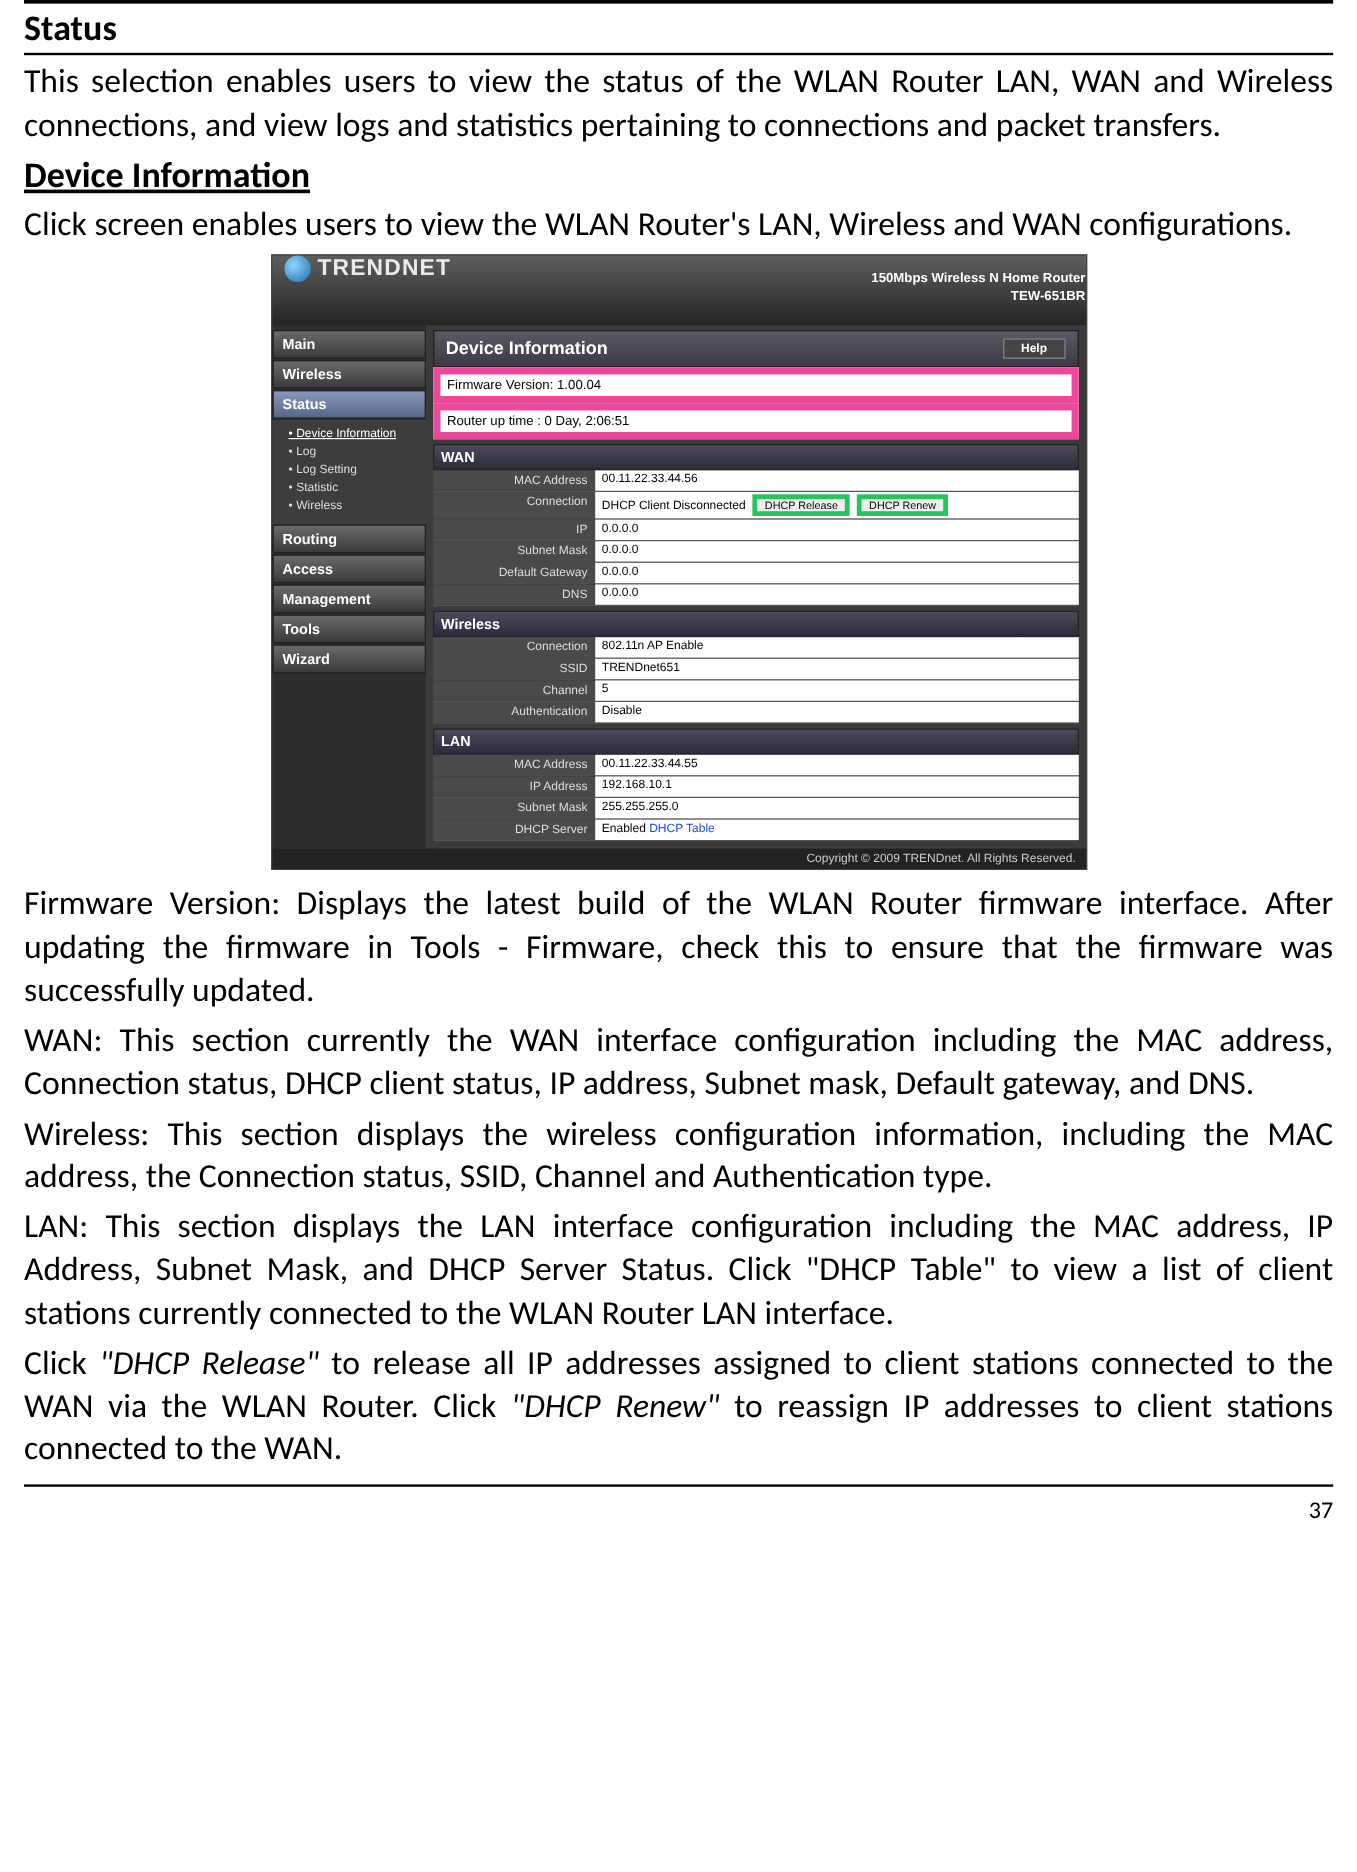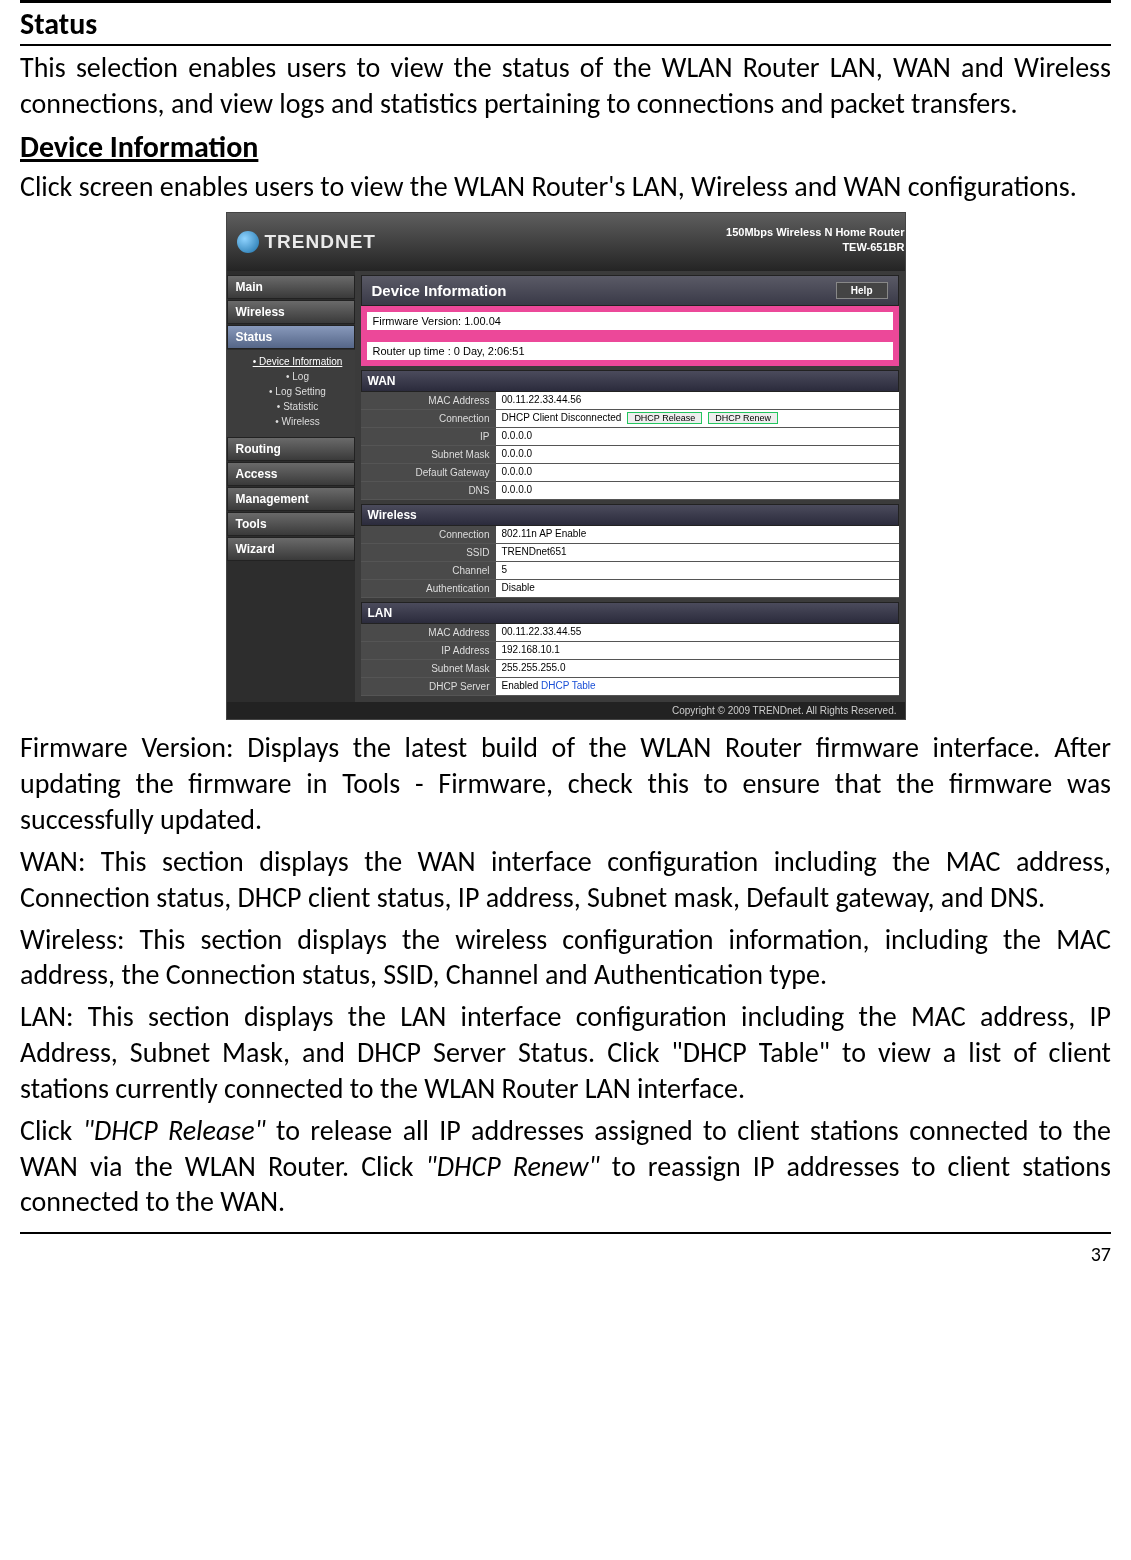--- a/index.html
+++ b/index.html
@@ -46,21 +46,21 @@
       background: #3b3b3b;
       border: 1px solid #444;
       font-family: Arial, sans-serif;
       font-size: 11px;
       color: #fff;
     }
     .router-top {
       background: linear-gradient(#5e5e5e,#242424);
       height: 58px;
       display: flex;
-      align-items: center;
+      align-items: flex-start;
       padding: 0 10px;
       position: relative;
     }
     .brand {
       display: flex;
       align-items: center;
       gap: 6px;
     }
     .brand-icon {
       width: 22px; height: 22px;
@@ -106,21 +106,20 @@
     }
     .sub-items {
       background: #3d3d3d;
       padding: 4px 0 8px 14px;
     }
     .sub-item {
       font-size: 10px;
       color: #ddd;
       padding: 2px 0;
       cursor: pointer;
-      text-align: center;
     }
     .sub-item.active {
       text-decoration: underline;
       color: #fff;
     }
     .main-panel {
       flex: 1;
       background: #3b3b3b;
       padding: 4px 6px 6px 6px;
     }
@@ -170,21 +169,21 @@
     }
     .kv-val {
       flex: 1;
       padding: 2px 6px;
       font-size: 10px;
       color: #000;
       background: #fff;
     }
     .tiny-btn {
       display: inline-block;
-      border: 1px solid #22c55e;
+      border: 4px solid #22c55e;
       background: #eee;
       font-size: 9px;
       padding: 0 6px;
       margin-left: 6px;
       color: #000;
     }
     .dhcp-link { color: #1a4fd6; cursor: pointer; }
     .router-footer {
       background: #222;
       color: #ccc;
@@ -309,21 +308,21 @@
               <div class="kv-val"><span>Enabled</span> <span class="dhcp-link">DHCP Table</span></div>
             </div>
         </div>
       </div>
       <div class="router-footer">Copyright © 2009 TRENDnet. All Rights Reserved.</div>
     </div>
   </div>
 
   <p class="body-text"><span class="bold">Firmware Version:</span><span> Displays the latest build of the WLAN Router firmware interface. After updating the firmware in Tools - Firmware, check this to ensure that the firmware was successfully updated.</span></p>
 
-  <p class="body-text"><span class="bold">WAN:</span><span> This section displays the WAN interface configuration including the MAC address, Connection status, DHCP client status, IP address, Subnet mask, Default gateway, and DNS.</span></p>
+  <p class="body-text"><span class="bold">WAN:</span><span> This section currently the WAN interface configuration including the MAC address, Connection status, DHCP client status, IP address, Subnet mask, Default gateway, and DNS.</span></p>
 
   <p class="body-text"><span class="bold">Wireless:</span><span> This section displays the wireless configuration information, including the MAC address, the Connection status, SSID, Channel and Authentication type.</span></p>
 
   <p class="body-text"><span class="bold">LAN:</span><span> This section displays the LAN interface configuration including the MAC address, IP Address, Subnet Mask, and DHCP Server Status. Click "DHCP Table" to view a list of client stations currently connected to the WLAN Router LAN interface.</span></p>
 
   <p class="body-text"><span>Click </span><span class="italic">"DHCP Release"</span><span> to release all IP addresses assigned to client stations connected to the WAN via the WLAN Router. Click </span><span class="italic">"DHCP Renew"</span><span> to reassign IP addresses to client stations connected to the WAN.</span></p>
 
   <div class="page-footer">37</div>
 </div>
 

